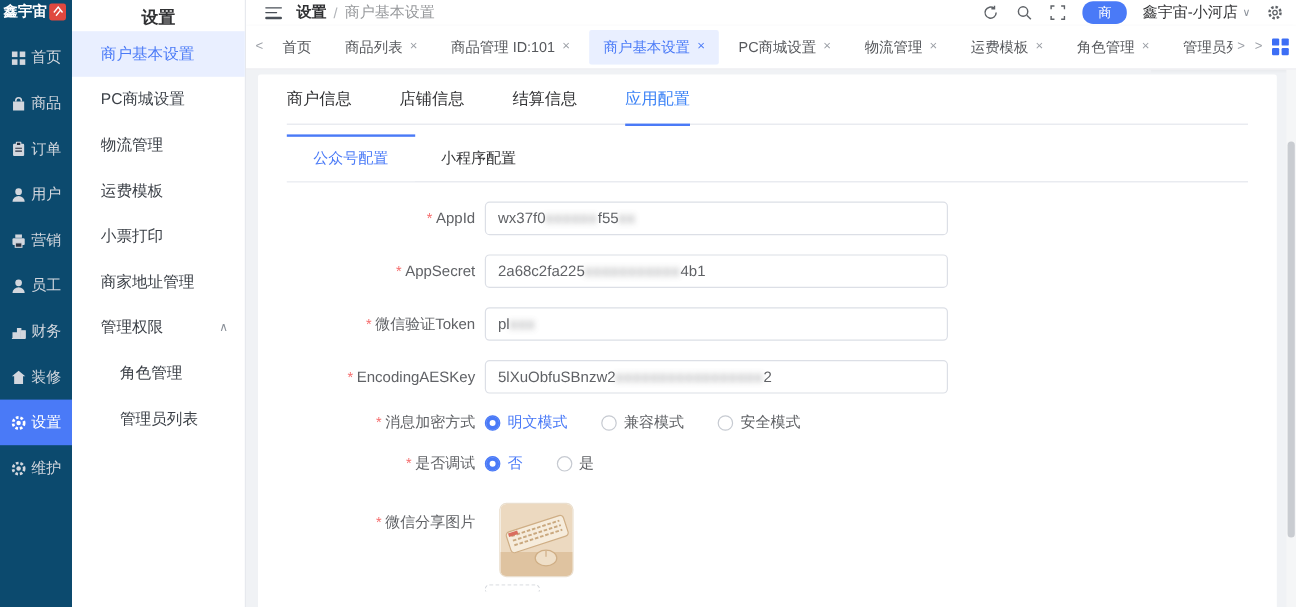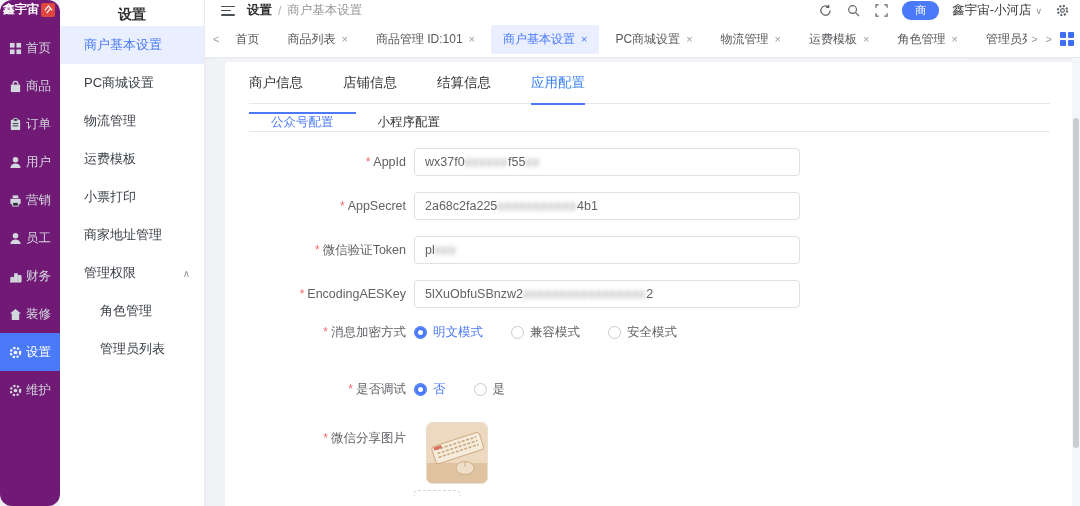--- a/index.html
+++ b/index.html
@@ -1,20 +1,20 @@
 <!DOCTYPE html>
 <html><head>
 <meta charset="utf-8">
 <style>
   * { margin:0; padding:0; box-sizing:border-box; }
   html,body { width:1080px; height:506px; overflow:hidden; font-family:"Liberation Sans","DejaVu Sans",sans-serif; background:#f0f2f5; }
   .stage { position:relative; width:1080px; height:506px; }
 
   
-  .sidebar { position:absolute; left:0; top:0; width:60px; height:506px; background:#701a75; z-index:5;border-radius:12px; }
+  .sidebar { position:absolute; left:0; top:0; width:60px; height:506px; background:#0c4a6e; z-index:5; }
   .logo { height:19px; display:flex; align-items:center; padding-left:3px; gap:2px; }
   .logo-text { color:#fff; font-size:12px; font-weight:bold; letter-spacing:0; }
   .logo-badge { width:14px; height:14px; background:#e0483f; border-radius:2px; display:flex; align-items:center; justify-content:center; color:#fff; font-size:9px; }
   .nav { margin-top:10px; display:flex; flex-direction:column; }
   .nav-item { height:38px; display:flex; align-items:center; justify-content:flex-start; padding-left:9px; gap:4px; color:#d3d7de; font-size:12.5px; cursor:pointer; white-space:nowrap; }
   .nav-item svg { flex:0 0 auto; }
   .nav-item.active { background:#4a7af7; color:#fff; }
 
   
   .submenu { position:absolute; left:60px; top:0; width:145px; height:506px; background:#fff; border-right:1px solid #e7e9ee; z-index:4; }
@@ -44,30 +44,30 @@
   .tab-scroll { font-size:11px; color:#9a9ea5; padding:0 4px; cursor:pointer; }
   .tabs-wrap { display:flex; align-items:center; gap:4px; flex:1; overflow:hidden; }
   .tab { display:flex; align-items:center; gap:6px; padding:6px 12px; font-size:12px; color:#56585c; border-radius:2px; cursor:pointer; white-space:nowrap; }
   .tab .x { font-size:11px; color:#9a9ea5; }
   .tab.active { background:#e9efff; color:#4a7af7; }
   .tab.active .x { color:#4a7af7; }
   .tab-grid { width:14px; height:14px; display:grid; grid-template-columns:6px 6px; grid-template-rows:6px 6px; gap:2px; cursor:pointer; margin-left:4px; }
   .tab-grid i { background:#3d6ef5; border-radius:1px; }
 
   
-  .content { position:absolute; top:58px; left:10px; width:754px; height:448px; background:#f0f2f5; padding:4px 16px 0 10px; }
+  .content { position:absolute; top:58px; left:0; width:754px; height:448px; background:#f0f2f5; padding:4px 16px 0 10px; }
   .card { position:relative; background:#fff; border-radius:2px; width:849px; height:460px; padding:0 24px; overflow:hidden; }
 
   .page-tabs { display:flex; gap:40px; height:42px; align-items:center; border-bottom:1px solid #e4e7ed; }
   .page-tab { font-size:13.5px; color:#303133; cursor:pointer; position:relative; height:42px; display:flex; align-items:center; }
   .page-tab.active { color:#3b82f6; }
   .page-tab.active::after { content:""; position:absolute; left:0; right:0; bottom:-1px; height:2px; background:#4a7af7; }
 
   .subtabs { display:flex; margin-top:8px; border-bottom:1px solid #e4e7ed; }
-  .subtab { font-size:12.5px; color:#303133; padding:0 22px; cursor:pointer; border-top:2px solid transparent; }
+  .subtab { font-size:12.5px; color:#303133; padding:10px 22px; cursor:pointer; border-top:2px solid transparent; }
   .subtab.active { color:#4a7af7; border-top:2px solid #4a7af7; background:#fff; }
 
   .form { margin-top:16px; }
   .form-row { display:flex; align-items:center; margin-bottom:16px; }
   .form-label { width:157px; text-align:right; font-size:12.5px; color:#606266; flex:0 0 auto; }
   .req { color:#f56c6c; margin-right:3px; font-size:12px; }
   .form-ctrl { margin-left:8px; display:flex; align-items:center; }
   .input-box { width:386px; height:28px; border:1px solid #dcdfe6; border-radius:4px; padding:0 10px; display:flex; align-items:center; font-size:12.5px; color:#606266; background:#fff; overflow:hidden; white-space:nowrap; }
   .masked { filter:blur(2.6px); opacity:.75; letter-spacing:1px; }
   .radio { display:flex; align-items:center; gap:6px; margin-right:28px; cursor:pointer; font-size:12.5px; color:#606266; }
@@ -361,21 +361,21 @@
             <div class="form-label"><span class="req">*</span><span>EncodingAESKey</span></div>
             <div class="form-ctrl">
                 <div class="input-box">
               <span>5lXuObfuSBnzw2</span>
                   <span class="masked">xxxxxxxxxxxxxxxxx</span>
                   <span>2</span>
             </div>
               </div>
           </div>
 
-          <div class="form-row" style="margin-bottom:40px;">
+          <div class="form-row" style="margin-bottom:17px;">
             <div class="form-label"><span class="req">*</span><span>消息加密方式</span></div>
             <div class="form-ctrl">
               <span class="radio checked">
                   <span class="dot"></span>
                   <span>明文模式</span>
                 </span>
               <span class="radio">
                   <span class="dot"></span>
                   <span>兼容模式</span>
                 </span>

